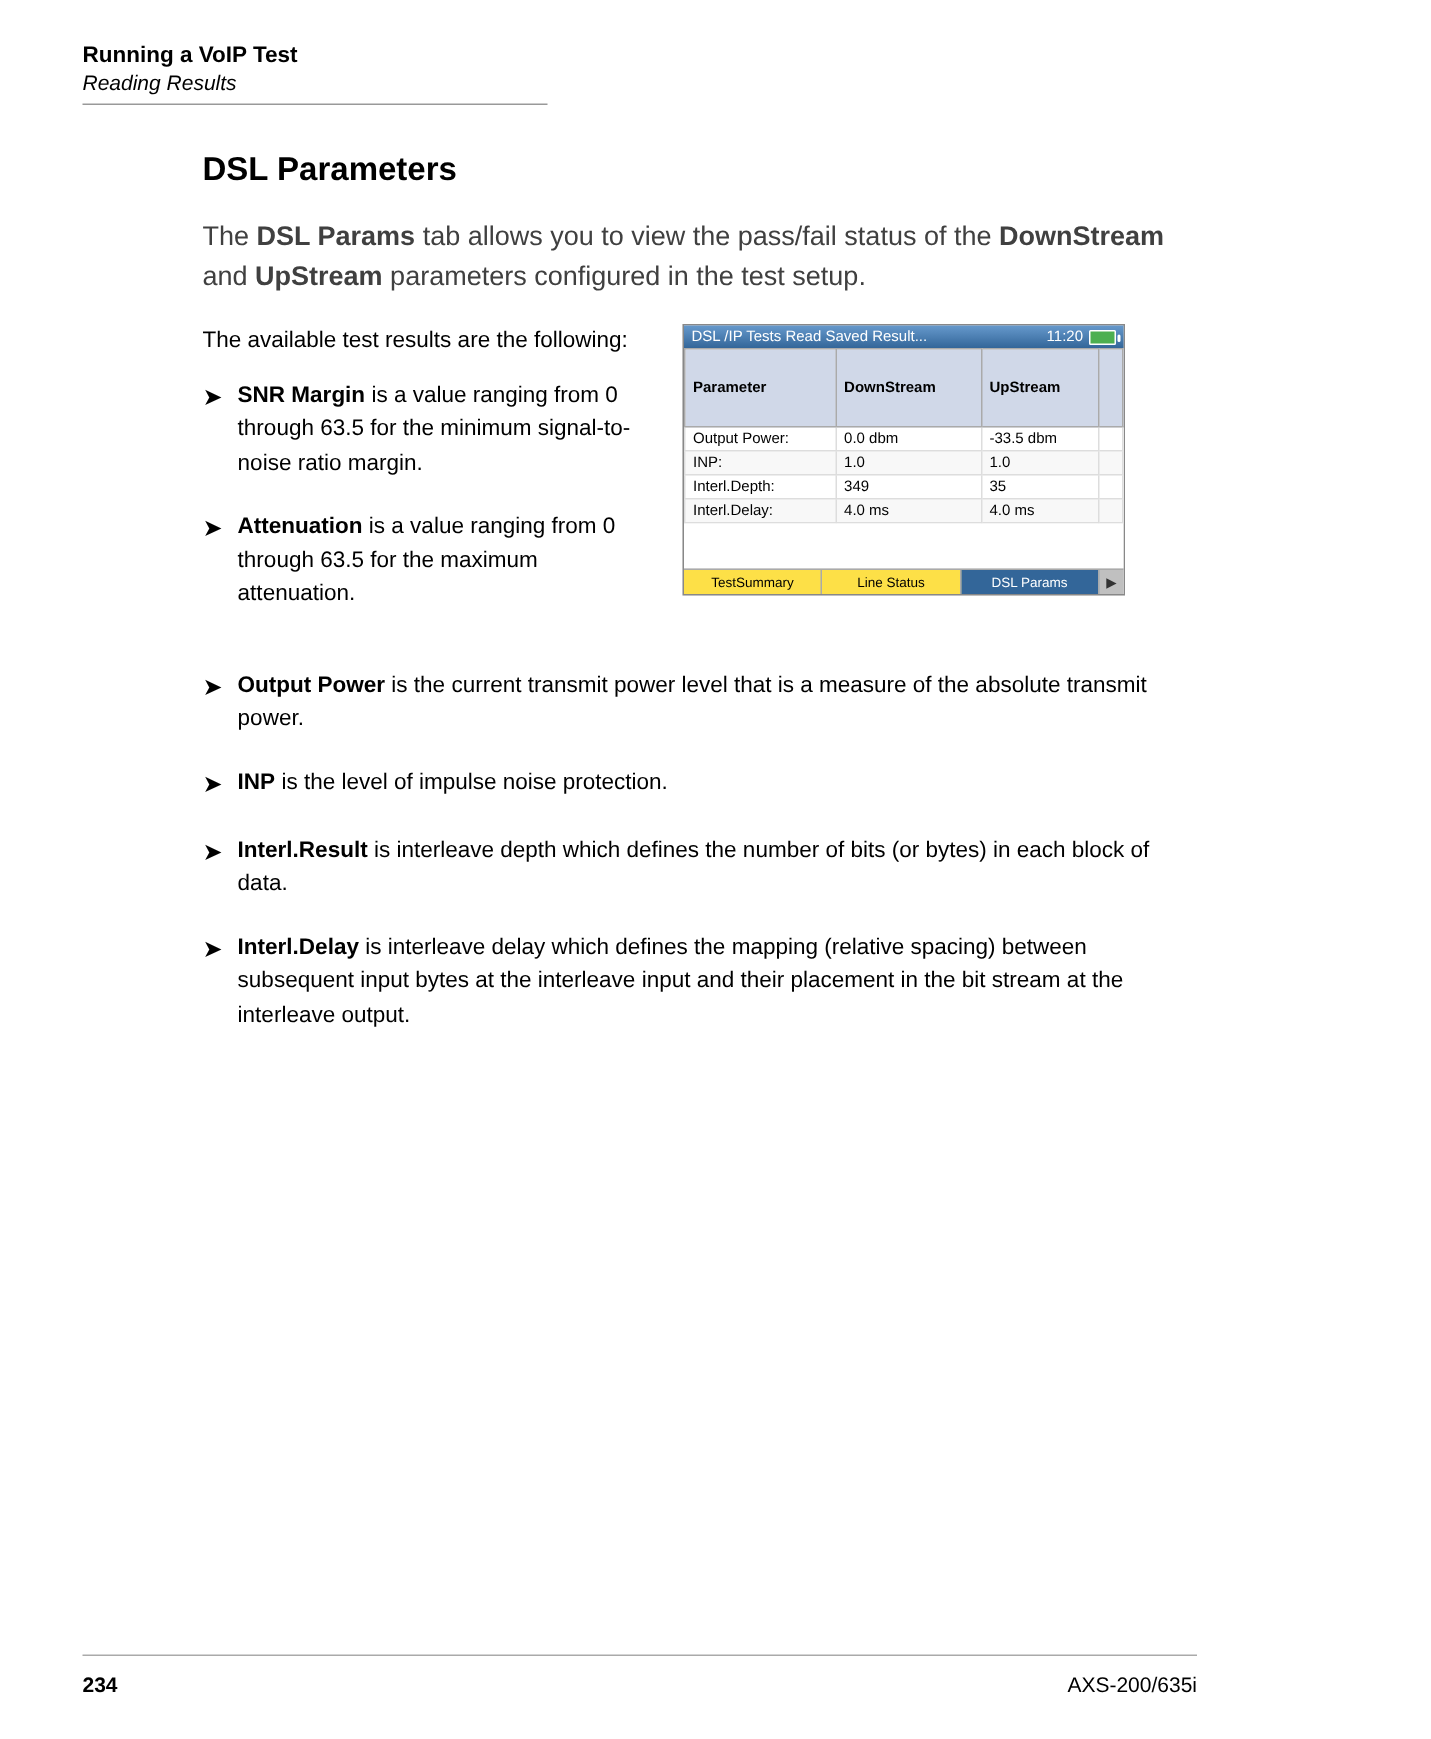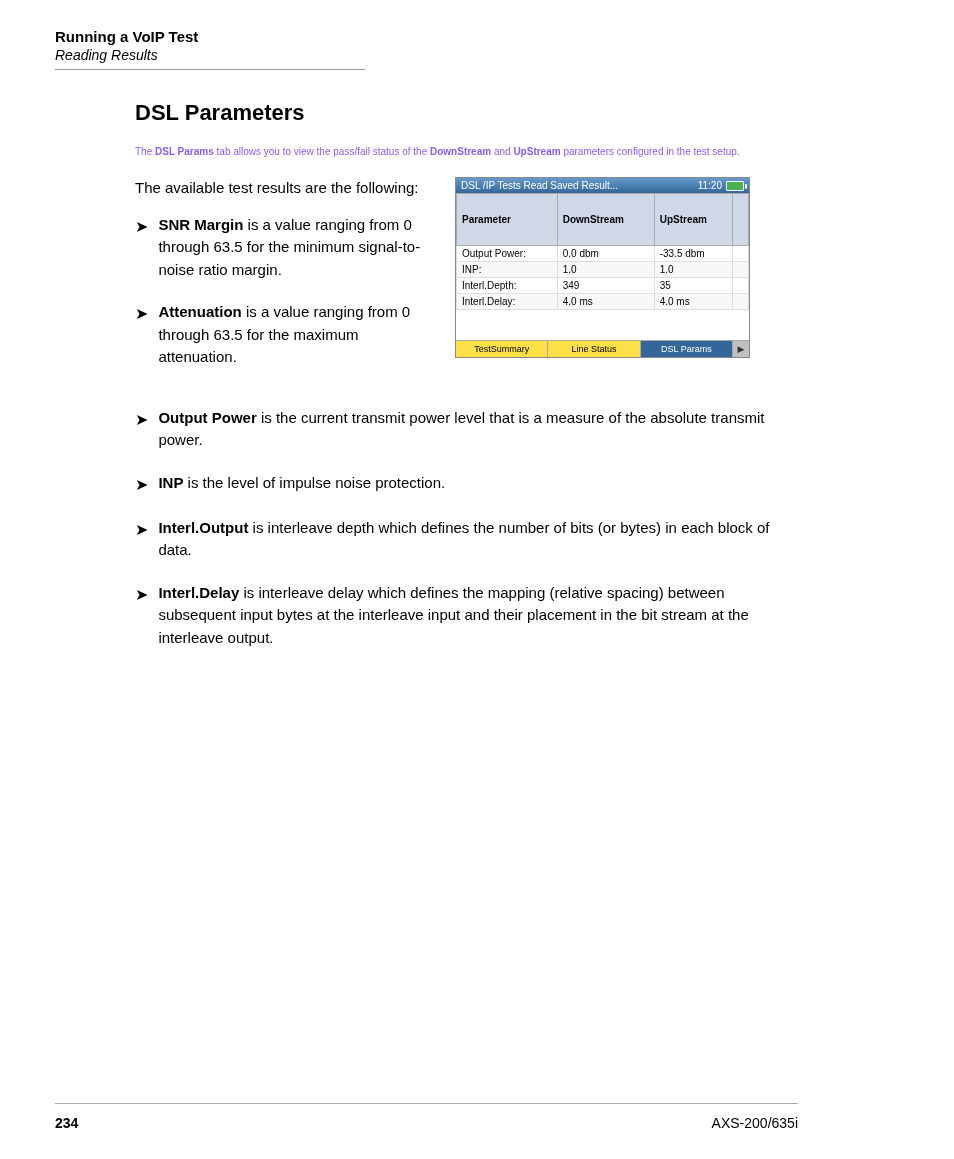--- a/index.html
+++ b/index.html
@@ -52,22 +52,22 @@
     }
 
     .section-title {
       font-size: 22px;
       font-weight: bold;
       color: #000;
       margin-bottom: 18px;
     }
 
     .intro-text {
-      font-size: 10px;
-      color: #8b5cf6;
+      font-size: 18px;
+      color: #404040;
       line-height: 1.5;
       margin-bottom: 18px;
     }
 
     .intro-text strong {
       font-weight: bold;
     }
 
     
     .two-col {
@@ -416,21 +416,21 @@
       <div class="bullet-item">
         <span class="bullet-arrow">➤</span>
         <span class="bullet-text">
           <strong>INP</strong> is the level of impulse noise protection.
         </span>
       </div>
 
       <div class="bullet-item">
         <span class="bullet-arrow">➤</span>
         <span class="bullet-text">
-          <strong>Interl.Output</strong> is interleave depth which defines the number of bits (or bytes) in each block of data.
+          <strong>Interl.Result</strong> is interleave depth which defines the number of bits (or bytes) in each block of data.
         </span>
       </div>
 
       <div class="bullet-item">
         <span class="bullet-arrow">➤</span>
         <span class="bullet-text">
           <strong>Interl.Delay</strong> is interleave delay which defines the mapping (relative spacing) between subsequent input bytes at the interleave input and their placement in the bit stream at the interleave output.
         </span>
       </div>
 

